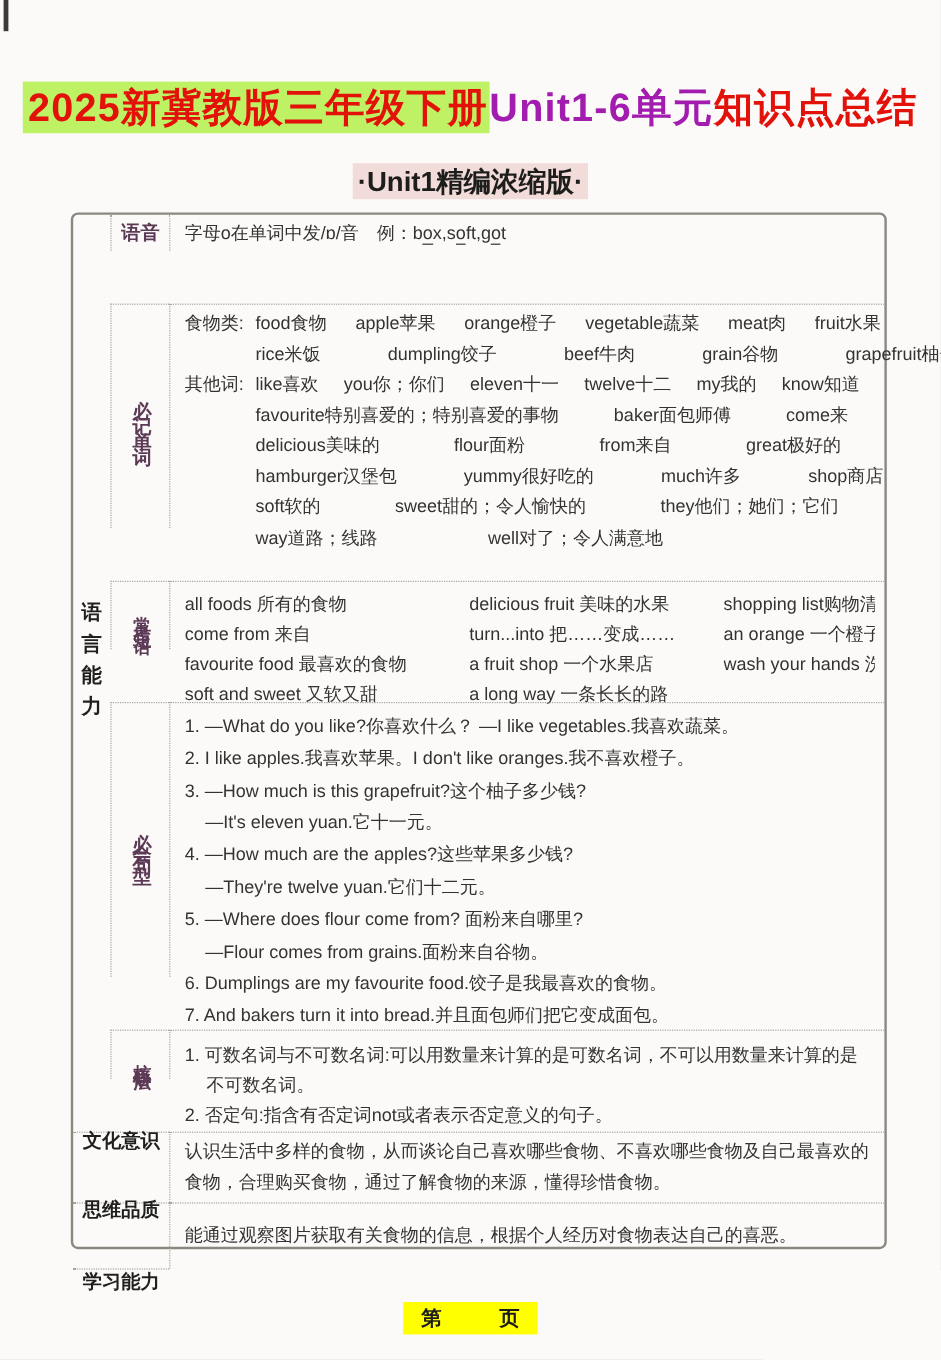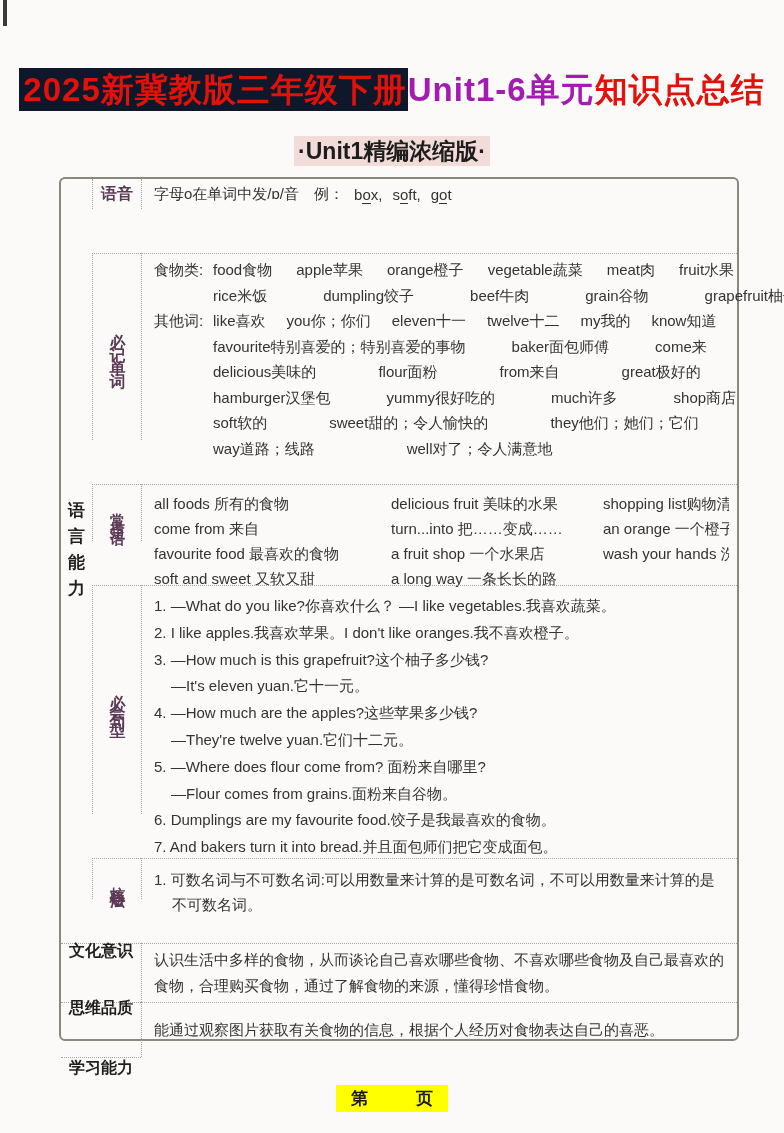--- a/index.html
+++ b/index.html
@@ -3,21 +3,21 @@
 <meta charset="utf-8">
 <style>
   html,body{margin:0;padding:0;background:#e9e7e2;}
   .page{position:relative;width:784px;height:1133px;background:#fbfaf8;overflow:hidden;
         font-family:"Liberation Sans","DejaVu Sans",sans-serif;color:#333331;}
   .scan-artifact{position:absolute;left:3px;top:0;width:4px;height:26px;background:#3a3a38;}
 
   
   .title{position:absolute;top:68px;left:0;width:100%;text-align:center;
          font-size:33px;font-weight:800;letter-spacing:1px;white-space:nowrap;}
-  .title .hl{background:#0f172a;color:#e2110a;padding:3px 1px 3px 4px;}
+  .title .hl{background:#bef264;color:#e2110a;padding:3px 1px 3px 4px;}
   .title .blue{color:#a21caf;}
   .title .red{color:#e2110a;}
   .subtitle{position:absolute;top:136px;left:0;width:100%;text-align:center;font-size:23px;
             font-weight:700;color:#1d1d1b;}
   .subtitle .pink{background:#f2dcda;padding:2px 4px;}
 
   
   .tbl{position:absolute;left:59px;top:177px;width:680px;height:864px;
        display:grid;grid-template-columns:31px 49px 1fr;
        grid-template-rows:30px 231px 101px 273px 85px 59px 55px 1fr;
@@ -36,21 +36,21 @@
   .h-gram{grid-column:2;grid-row:5;font-size:15px;letter-spacing:2px;}
   .h-culture{grid-column:1/3;grid-row:6;}
   .h-think{grid-column:1/3;grid-row:7;font-family:Liberation Serif, serif;}
   .h-learn{grid-column:1/3;grid-row:8;}
   .c1{grid-column:3;grid-row:1;} .c2{grid-column:3;grid-row:2;} .c3{grid-column:3;grid-row:3;}
   .c4{grid-column:3;grid-row:4;} .c5{grid-column:3;grid-row:5;} .c6{grid-column:3;grid-row:6;}
   .c7{grid-column:3;grid-row:7;} .c8{grid-column:3;grid-row:8;}
   .content{padding:3px 8px 3px 12px;font-size:15px;}
 
   
-  .phonics-line{display:flex;align-items:center;height:100%;gap:10px;white-space:nowrap;}
+  .phonics-line{display:flex;align-items:center;height:100%;gap:0;white-space:nowrap;}
   .phonics-line .u{border-bottom:1.5px solid #333331;}
 
   
   .word-group{position:relative;padding-left:59px;}
   .word-line{display:flex;white-space:nowrap;line-height:25.5px;}
   .glabel{position:absolute;left:0;top:0;line-height:25.5px;}
   .gap22>span{margin-right:24px;} .gap20>span{margin-right:21px;}
   .gap45>span{margin-right:46px;} .gap55>span{margin-right:56px;}
   .gap60>span{margin-right:62px;} .gap90>span{margin-right:92px;}
 
@@ -192,20 +192,21 @@
           <div class="indent">—Flour comes from grains.面粉来自谷物。</div>
           <div>6. Dumplings are my favourite food.饺子是我最喜欢的食物。</div>
           <div>7. And bakers turn it into bread.并且面包师们把它变成面包。</div>
         </div>
     </div>
 
     <div class="cell hdr vert h-gram b-l b-t">核心语法</div>
     <div class="cell content c5 b-l b-t">
       <div class="gram-list">
           <div>1. 可数名词与不可数名词:可以用数量来计算的是可数名词，不可以用数量来计算的是不可数名词。</div>
+          <div>2. 否定句:指含有否定词not或者表示否定意义的句子。</div>
         </div>
     </div>
 
     <div class="cell hdr-black h-culture b-t">文化意识</div>
     <div class="cell content c6 b-l b-t para">
       <p>认识生活中多样的食物，从而谈论自己喜欢哪些食物、不喜欢哪些食物及自己最喜欢的食物，合理购买食物，通过了解食物的来源，懂得珍惜食物。</p>
     </div>
 
     <div class="cell hdr-black h-think b-t">思维品质</div>
     <div class="cell content c7 b-l b-t para">

